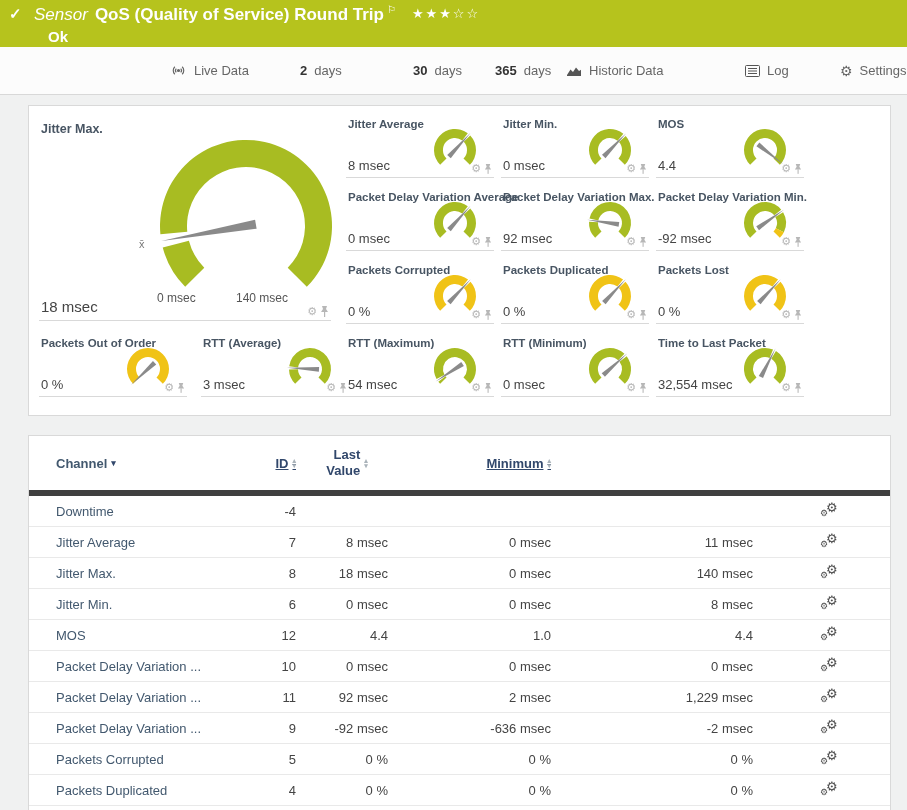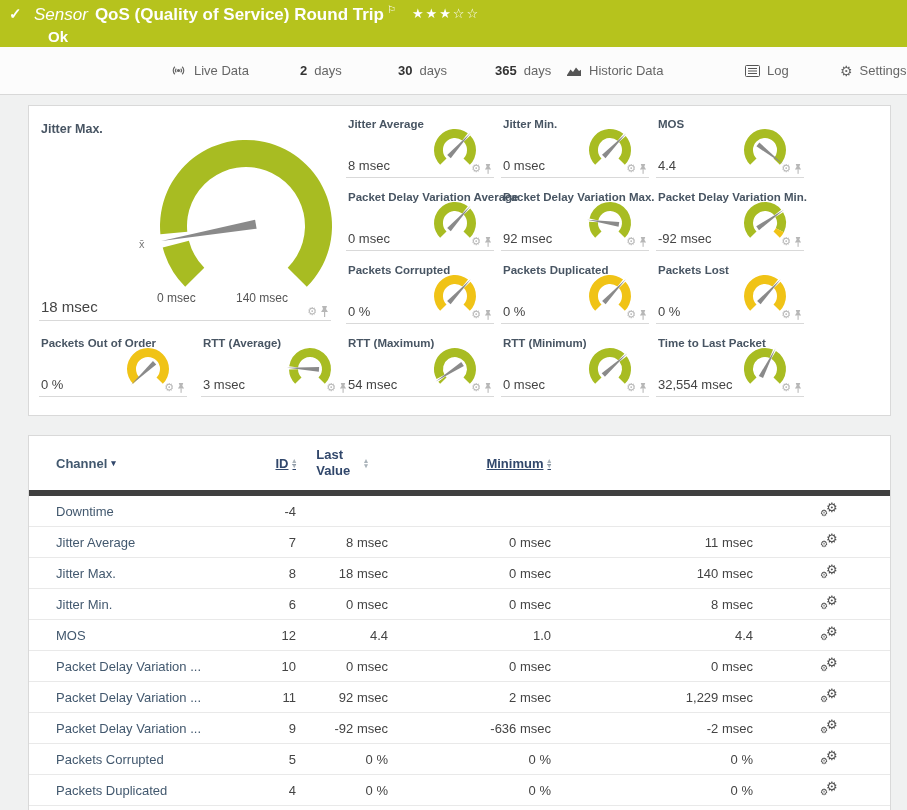--- a/index.html
+++ b/index.html
@@ -48,21 +48,21 @@
   .tile-small .gauge-svg{left:86px;top:11px;}
   .tile-big .gauge-svg{left:117px;top:22px;}
   .scale-label{position:absolute;bottom:15px;font-size:12px;color:#555;}
   .avg-marker{position:absolute;left:100px;top:124px;font-size:11px;color:#777;}
   
   .t-grid{display:grid;grid-template-columns:212px 55px 92px 163px 202px auto;align-items:center;}
   .thead{height:60px;border-bottom:6px solid #404040;color:var(--navy);font-size:13px;font-weight:bold;}
   .hc{display:flex;align-items:center;gap:4px;}
   .hc-right{justify-content:flex-end;text-decoration:underline;}
   .hc-center{justify-content:center;}
-  .hc .wrapcap{width:44px;text-align:left;line-height:1.25;}
+  .hc .wrapcap{width:44px;text-align:right;line-height:1.25;}
   .cell-channel{padding-left:27px;color:#42586e;cursor:pointer;}
   .sortpair{display:inline-flex;flex-direction:column;color:#aab3ba;font-size:7px;line-height:5px;cursor:pointer;}
   .sortdown{color:var(--navy);font-size:9px;cursor:pointer;}
   .trow{height:31px;border-bottom:1px solid var(--rowline);font-size:13px;color:#444;}
   .cell-num{text-align:right;}
   .gears{position:relative;width:22px;height:18px;color:#4f4f4f;margin-left:66px;cursor:pointer;}
   .gears .g1{position:absolute;left:7px;top:-1px;font-size:13px;line-height:1;}
   .gears .g2{position:absolute;left:1px;top:7px;font-size:9px;line-height:1;}
 </style>
 </head>
@@ -93,21 +93,21 @@
           <path d="M4.8 2.8 A5.2 5.2 0 0 0 4.8 10.2 M12.2 2.8 A5.2 5.2 0 0 1 12.2 10.2" fill="none" stroke="#666" stroke-width="1.2"></path>
           <path d="M6.3 4.6 A2.7 2.7 0 0 0 6.3 8.4 M10.7 4.6 A2.7 2.7 0 0 1 10.7 8.4" fill="none" stroke="#666" stroke-width="1.1"></path>
         </svg>
       </span>
       <span>Live Data</span>
     </div>
     <div class="tab" style="left: 300px;">
       <span class="num">2</span>
       <span>days</span>
     </div>
-    <div class="tab" style="left: 398px; gap: 7px;">
+    <div class="tab" style="left: 413px; gap: 7px;">
       <span class="num">30</span>
       <span>days</span>
     </div>
     <div class="tab" style="left: 495px;">
       <span class="num">365</span>
       <span>days</span>
     </div>
     <div class="tab" style="left: 566px;">
       <span class="ticon">
         <svg width="16" height="12" viewBox="0 0 16 12">

